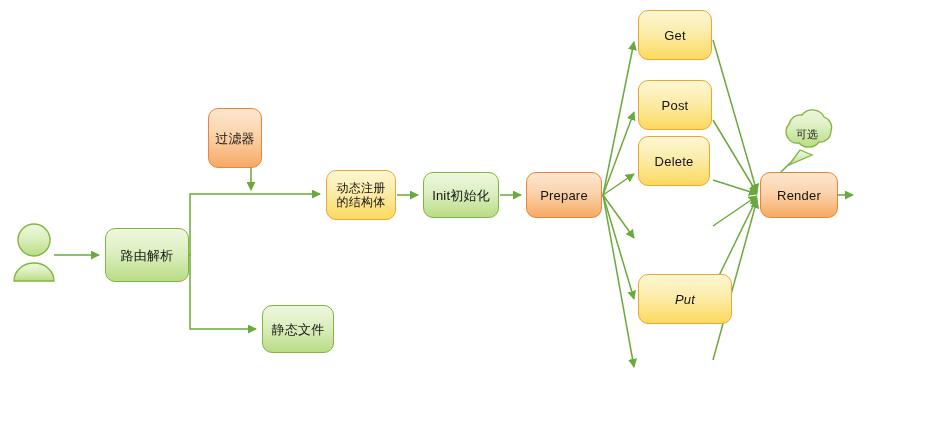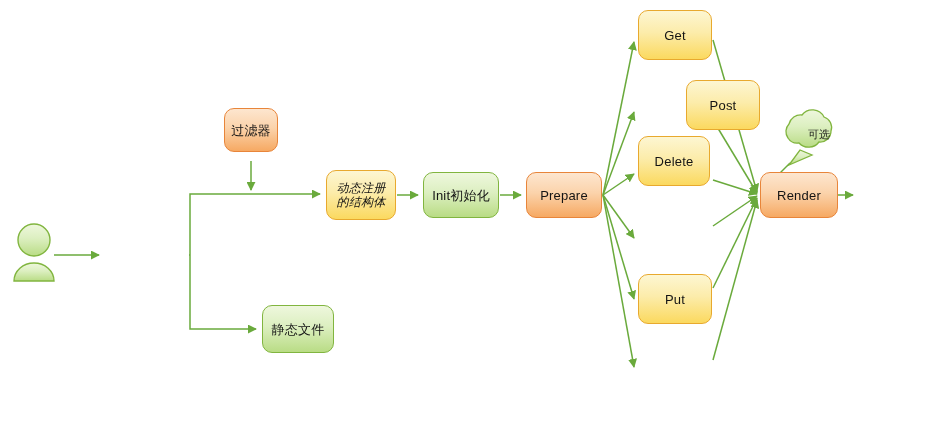--- a/index.html
+++ b/index.html
@@ -126,58 +126,61 @@
                a 11 11 0 0 1 1 -14
                a 12 12 0 0 1 13 -9
                a 13 13 0 0 1 22 2
                a 11 11 0 0 1 7 14
                a 11 11 0 0 1 -12 11
                a 13 13 0 0 1 -20 1
                a 11 11 0 0 1 -11 -5 z" fill="url(#gGreen)" stroke="#81b53f" stroke-width="1.3"></path>
     </g>
   </svg>
 
-  <div id="cloud-label" style="position:absolute;left:786px;top:127px;width:42px;text-align:center;font-size:11px;color:#141414;z-index:5;margin-left:12px;">可选</div>
+  <div id="cloud-label" style="position:absolute;left:786px;top:127px;width:42px;text-align:center;font-size:11px;color:#141414;z-index:5;">可选</div>
 
+  <div class="node node-green" style="left:105px;top:228px;width:84px;height:54px;">
+    <span class="node-label">路由解析</span>
+  </div>
 
-  <div class="node node-orange" style="left:224px;top:108px;width:54px;height:44px;text-align:right;">
+  <div class="node node-orange" style="left:208px;top:108px;width:54px;height:60px;text-align:right;">
     <span class="node-label">过滤器</span>
   </div>
 
   <div class="node node-green" style="left:262px;top:305px;width:72px;height:48px;">
     <span class="node-label">静态文件</span>
   </div>
 
-  <div class="node node-yellow" style="left:326px;top:170px;width:70px;height:50px;font-size:12px;line-height:14px;font-style:italic;">
+  <div class="node node-yellow" style="left:326px;top:170px;width:70px;height:50px;font-size:12px;line-height:14px;">
     <span class="node-label">动态注册
 的结构体</span>
   </div>
 
   <div class="node node-green" style="left:423px;top:172px;width:76px;height:46px;">
     <span class="node-label">Init初始化</span>
   </div>
 
   <div class="node node-orange" style="left:526px;top:172px;width:76px;height:46px;">
     <span class="node-label">Prepare</span>
   </div>
 
   <div class="node node-yellow" style="left:638px;top:10px;width:74px;height:50px;">
     <span class="node-label">Get</span>
   </div>
 
-  <div class="node node-yellow" style="left:638px;top:80px;width:74px;height:50px;margin-left:48px;">
+  <div class="node node-yellow" style="left:638px;top:80px;width:74px;height:50px;">
     <span class="node-label">Post</span>
   </div>
 
   <div class="node node-yellow" style="left:638px;top:136px;width:72px;height:50px;text-align:right;">
     <span class="node-label">Delete</span>
   </div>
 
 
-  <div class="node node-yellow" style="left:638px;top:274px;width:74px;height:50px;">
+  <div class="node node-yellow" style="left:638px;top:274px;width:94px;height:50px;font-style:italic;">
     <span class="node-label">Put</span>
   </div>
 
 
   <div class="node node-orange" style="left:760px;top:172px;width:78px;height:46px;">
     <span class="node-label">Render</span>
   </div>
 
 
 </div>

